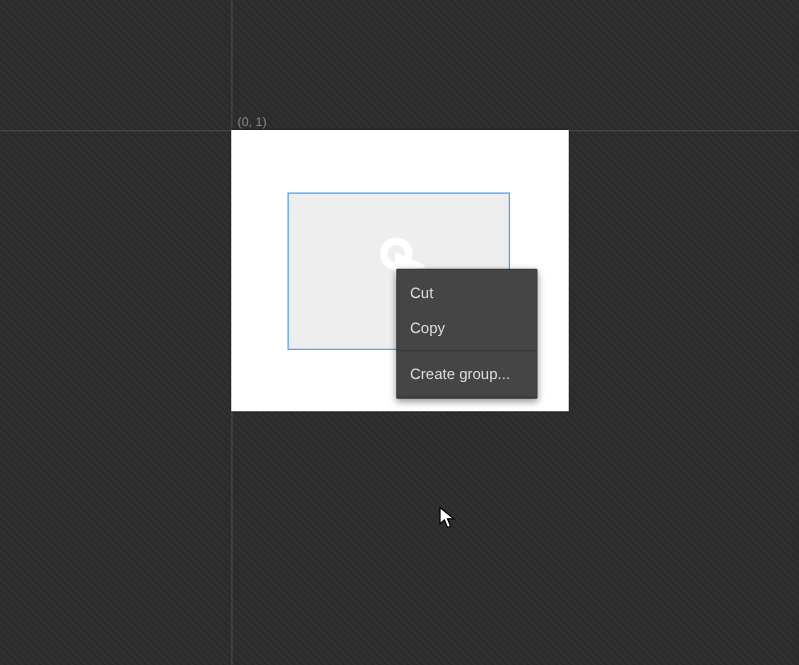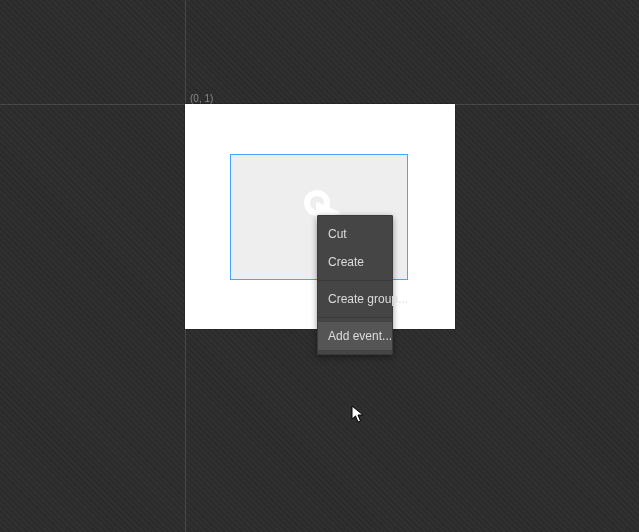--- a/index.html
+++ b/index.html
@@ -62,21 +62,21 @@
     position: absolute;
     left: 50%; top: 50%;
     transform: translate(-50%, -50%);
   }
   .touch-icon svg { display: block; }
 
   
   .context-menu {
     position: absolute;
     left: 317px; top: 215px;
-    width: 76px;
+    width: 113px;
     background: #454545;
     box-shadow: 0 2px 6px rgba(0,0,0,0.4);
     border-radius: 1px;
     border: 1px solid #3a3a3a;
   }
   .menu-group { padding: 4px 0; }
   .menu-sep { height: 1px; background: #3a3a3a; }
   .menu-item {
     padding: 7px 10px;
     font-size: 12px;
@@ -113,29 +113,26 @@
           <path d="M22 14 L22 34 L28 28 L36 44 L42 40 L34 26 L44 24 Z" fill="#ffffff" stroke="#ffffff" stroke-width="2"></path>
         </g>
       </svg>
     </span>
   </div>
 </div>
 
 <div class="context-menu">
   <div class="menu-group">
     <div class="menu-item">Cut</div>
-    <div class="menu-item">Create</div>
+    <div class="menu-item">Copy</div>
   </div>
   <div class="menu-sep"></div>
   <div class="menu-group">
     <div class="menu-item">Create group...</div>
   </div>
   <div class="menu-sep"></div>
-  <div class="menu-group">
-    <div class="menu-item hovered">Add event...</div>
-  </div>
 </div>
 
 <span class="cursor">
   <svg width="14" height="18" viewBox="0 0 14 18">
     <path d="M1 1 L1 14 L4.5 11 L7 17 L9.5 16 L7 10 L12 10 Z" fill="#ffffff" stroke="#000" stroke-width="1"></path>
   </svg>
 </span>
 
 </body></html>

